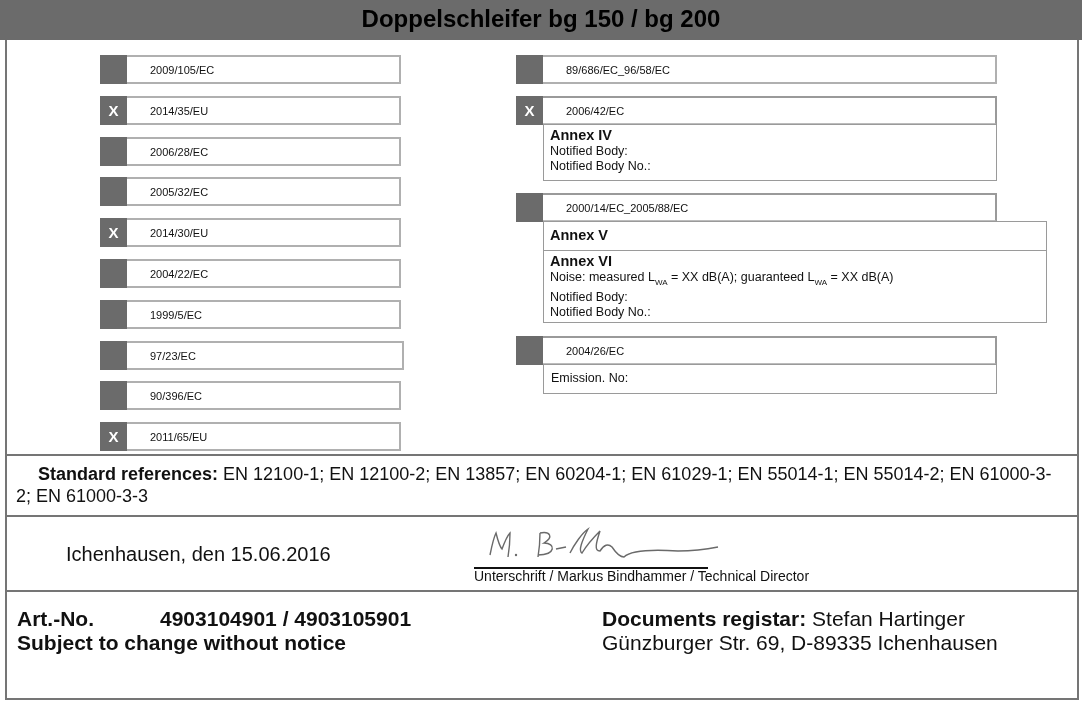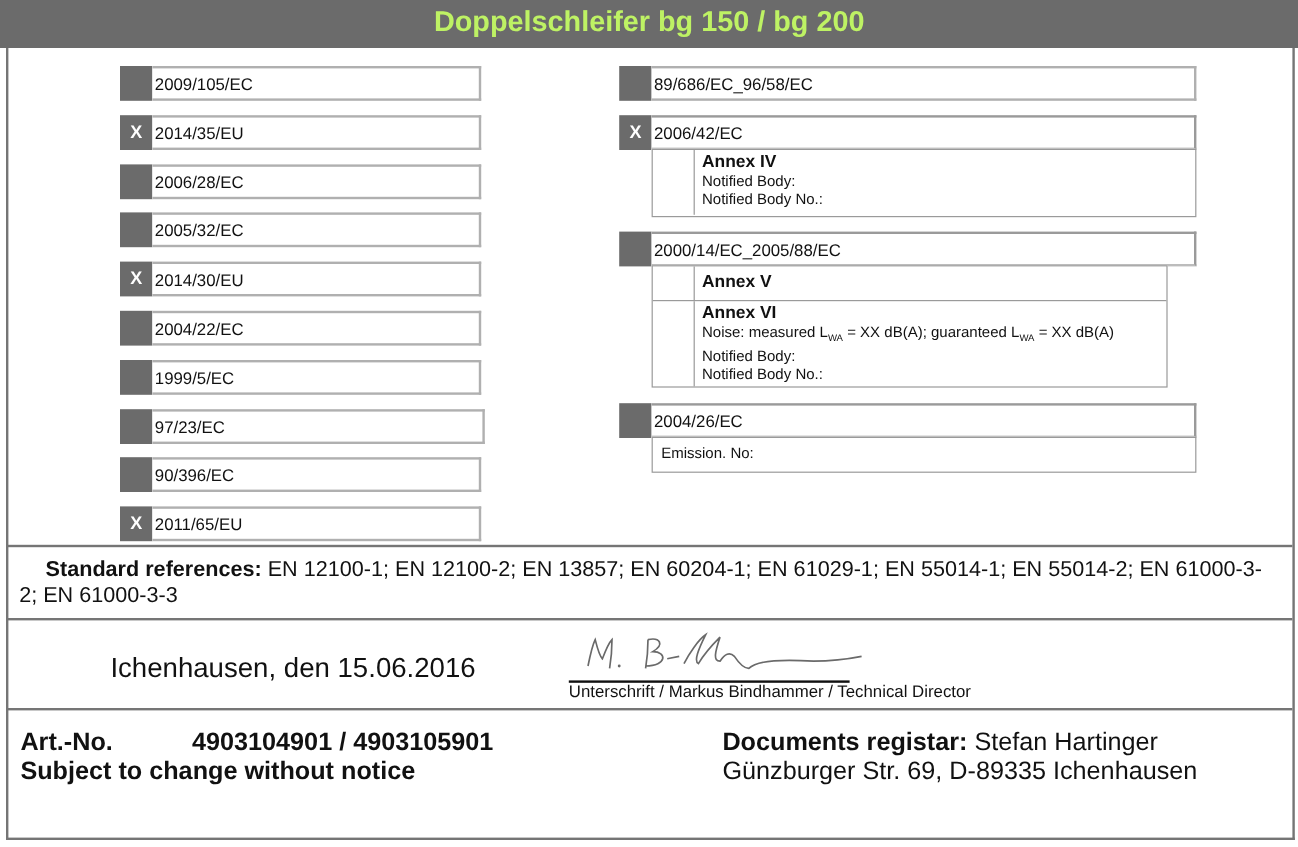--- a/index.html
+++ b/index.html
@@ -1,39 +1,39 @@
 <!DOCTYPE html>
 <html><head>
 <meta charset="utf-8">
 <style>
   html, body { margin:0; padding:0; background:#fff; }
   body { width:1082px; height:706px; position:relative; overflow:hidden;
          font-family:"Liberation Sans", sans-serif; color:#111; }
   .titlebar { position:absolute; left:0; top:0; width:1082px; height:40px; background:#6b6b6b;
-              color:#bef264; font-weight:bold; font-size:24px; text-align:center; line-height:38px; }
+              color:#000000; font-weight:bold; font-size:24px; text-align:center; line-height:38px; }
   .frame { position:absolute; left:5px; top:40px; width:1070px; height:658px;
            border:2px solid #757575; border-top:none; box-sizing:content-box; }
   .sep { position:absolute; left:5px; width:1072px; height:2px; background:#757575; }
 
   .row { position:absolute; height:29px; display:flex; }
   .chk { width:27px; height:29px; background:#6b6b6b; color:#fff; font-weight:bold;
          font-size:15px; text-align:center; line-height:29px; }
   .lbl { flex:1; height:29px; border:2px solid #b0b0b0; border-left:none; box-sizing:border-box;
-         font-size:14px; line-height:26px; padding-left:2px; background:#fff; }
+         font-size:11px; line-height:26px; padding-left:23px; background:#fff; }
   .lbl.dark { border-color:#9a9a9a; border-bottom-color:#bcbcbc; }
 
   .sub { position:absolute; border:1.5px solid #9a9a9a; box-sizing:border-box; background:#fff; }
-  .subrow { display:flex; border-top:1.5px solid #9a9a9a; }
+  .subrow { display:flex; border-top:1.5px solid #9a9a9a;flex-direction:column; }
   .subrow:first-child { border-top:none; }
   .subgap { width:34px; border-right:1.5px solid #9a9a9a; }
   .subtext { flex:1; padding:2px 0 2px 6px; font-size:12.5px; line-height:15px; }
   .subtext b { font-size:14.5px; line-height:17px; display:block; }
 
   .stdref { position:absolute; left:16px; top:463px; width:1050px; font-size:18px; line-height:22px; text-indent:22px; }
-  .place { position:absolute; left:66px; top:543px; font-size:23px;margin-left:26px; }
+  .place { position:absolute; left:66px; top:543px; font-size:20px; }
   .sigline { position:absolute; left:474px; top:567px; width:234px; height:1.5px; background:#111; }
   .sigcap { position:absolute; left:474px; top:568px; font-size:14px; }
   .sig { position:absolute; left:478px; top:523px; }
   .foot { position:absolute; font-size:21px; line-height:24px; }
 </style>
 </head>
 <body>
 
 <div class="titlebar">Doppelschleifer bg 150 / bg 200</div>
 <div class="frame"></div>
@@ -96,21 +96,21 @@
       <div>Notified Body:</div>
       <div>Notified Body No.:</div>
     </div>
   </div>
 </div>
 
 <div class="row" style="left:516px;top:193px;width:481px">
   <div class="chk"></div>
   <div class="lbl dark">2000/14/EC_2005/88/EC</div>
 </div>
-<div class="sub" style="left:543px;top:221px;width:430px;height:102px">
+<div class="sub" style="left:543px;top:221px;width:504px;height:102px">
   <div class="subrow" style="height:28px">
     <div class="subgap"></div>
     <div class="subtext" style="padding-top:5px">
       <b>Annex V</b>
     </div>
   </div>
   <div class="subrow" style="height:71px">
     <div class="subgap"></div>
     <div class="subtext">
       <b>Annex VI</b>

